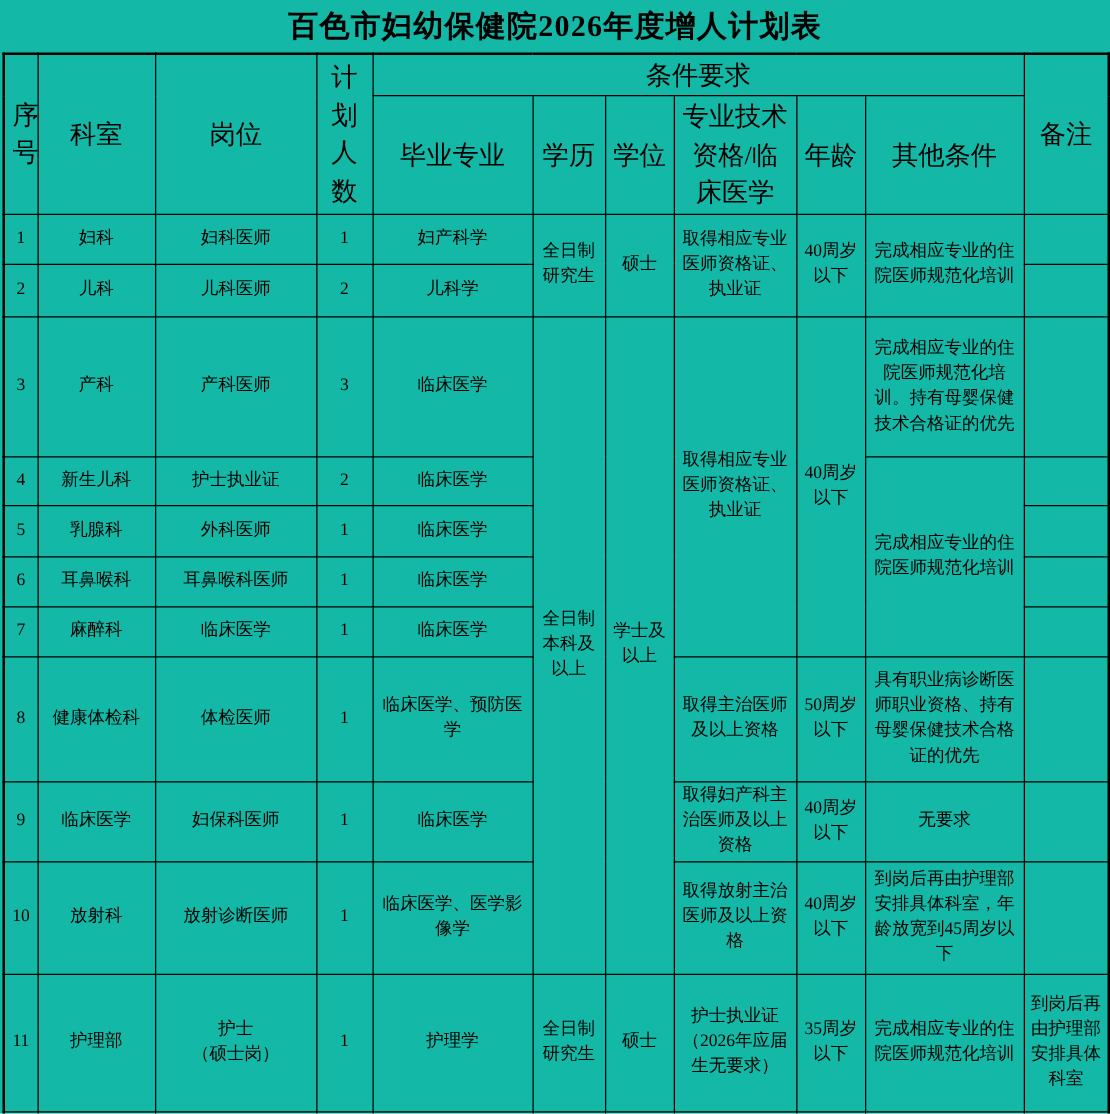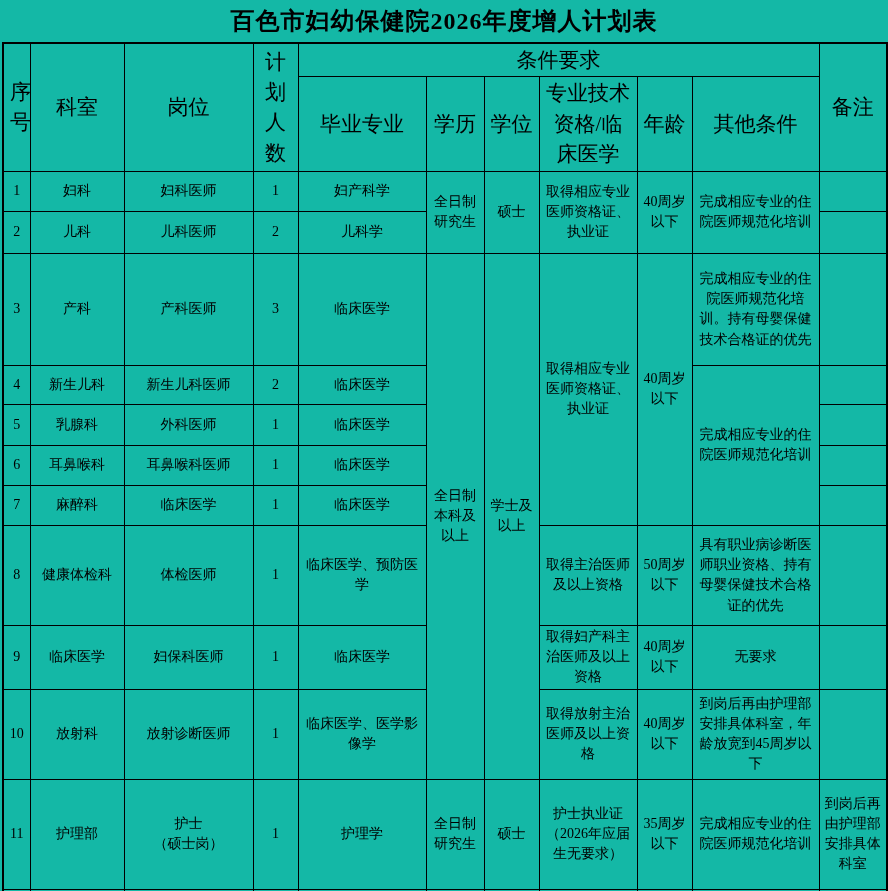--- a/index.html
+++ b/index.html
@@ -130,21 +130,21 @@
         <td rowspan="8">学士及以上</td>
         <td rowspan="5">取得相应专业医师资格证、执业证</td>
         <td rowspan="5">40周岁以下</td>
         <td>完成相应专业的住院医师规范化培训。持有母婴保健技术合格证的优先</td>
         <td></td>
       </tr>
 
       <tr style="height:39px">
         <td>4</td>
         <td>新生儿科</td>
-        <td>新生儿科医师</td>
+        <td>护士执业证</td>
         <td>2</td>
         <td>临床医学</td>
         <td rowspan="4">完成相应专业的住院医师规范化培训</td>
         <td></td>
       </tr>
 
       <tr style="height:41px">
         <td>5</td>
         <td>乳腺科</td>
         <td>外科医师</td>

